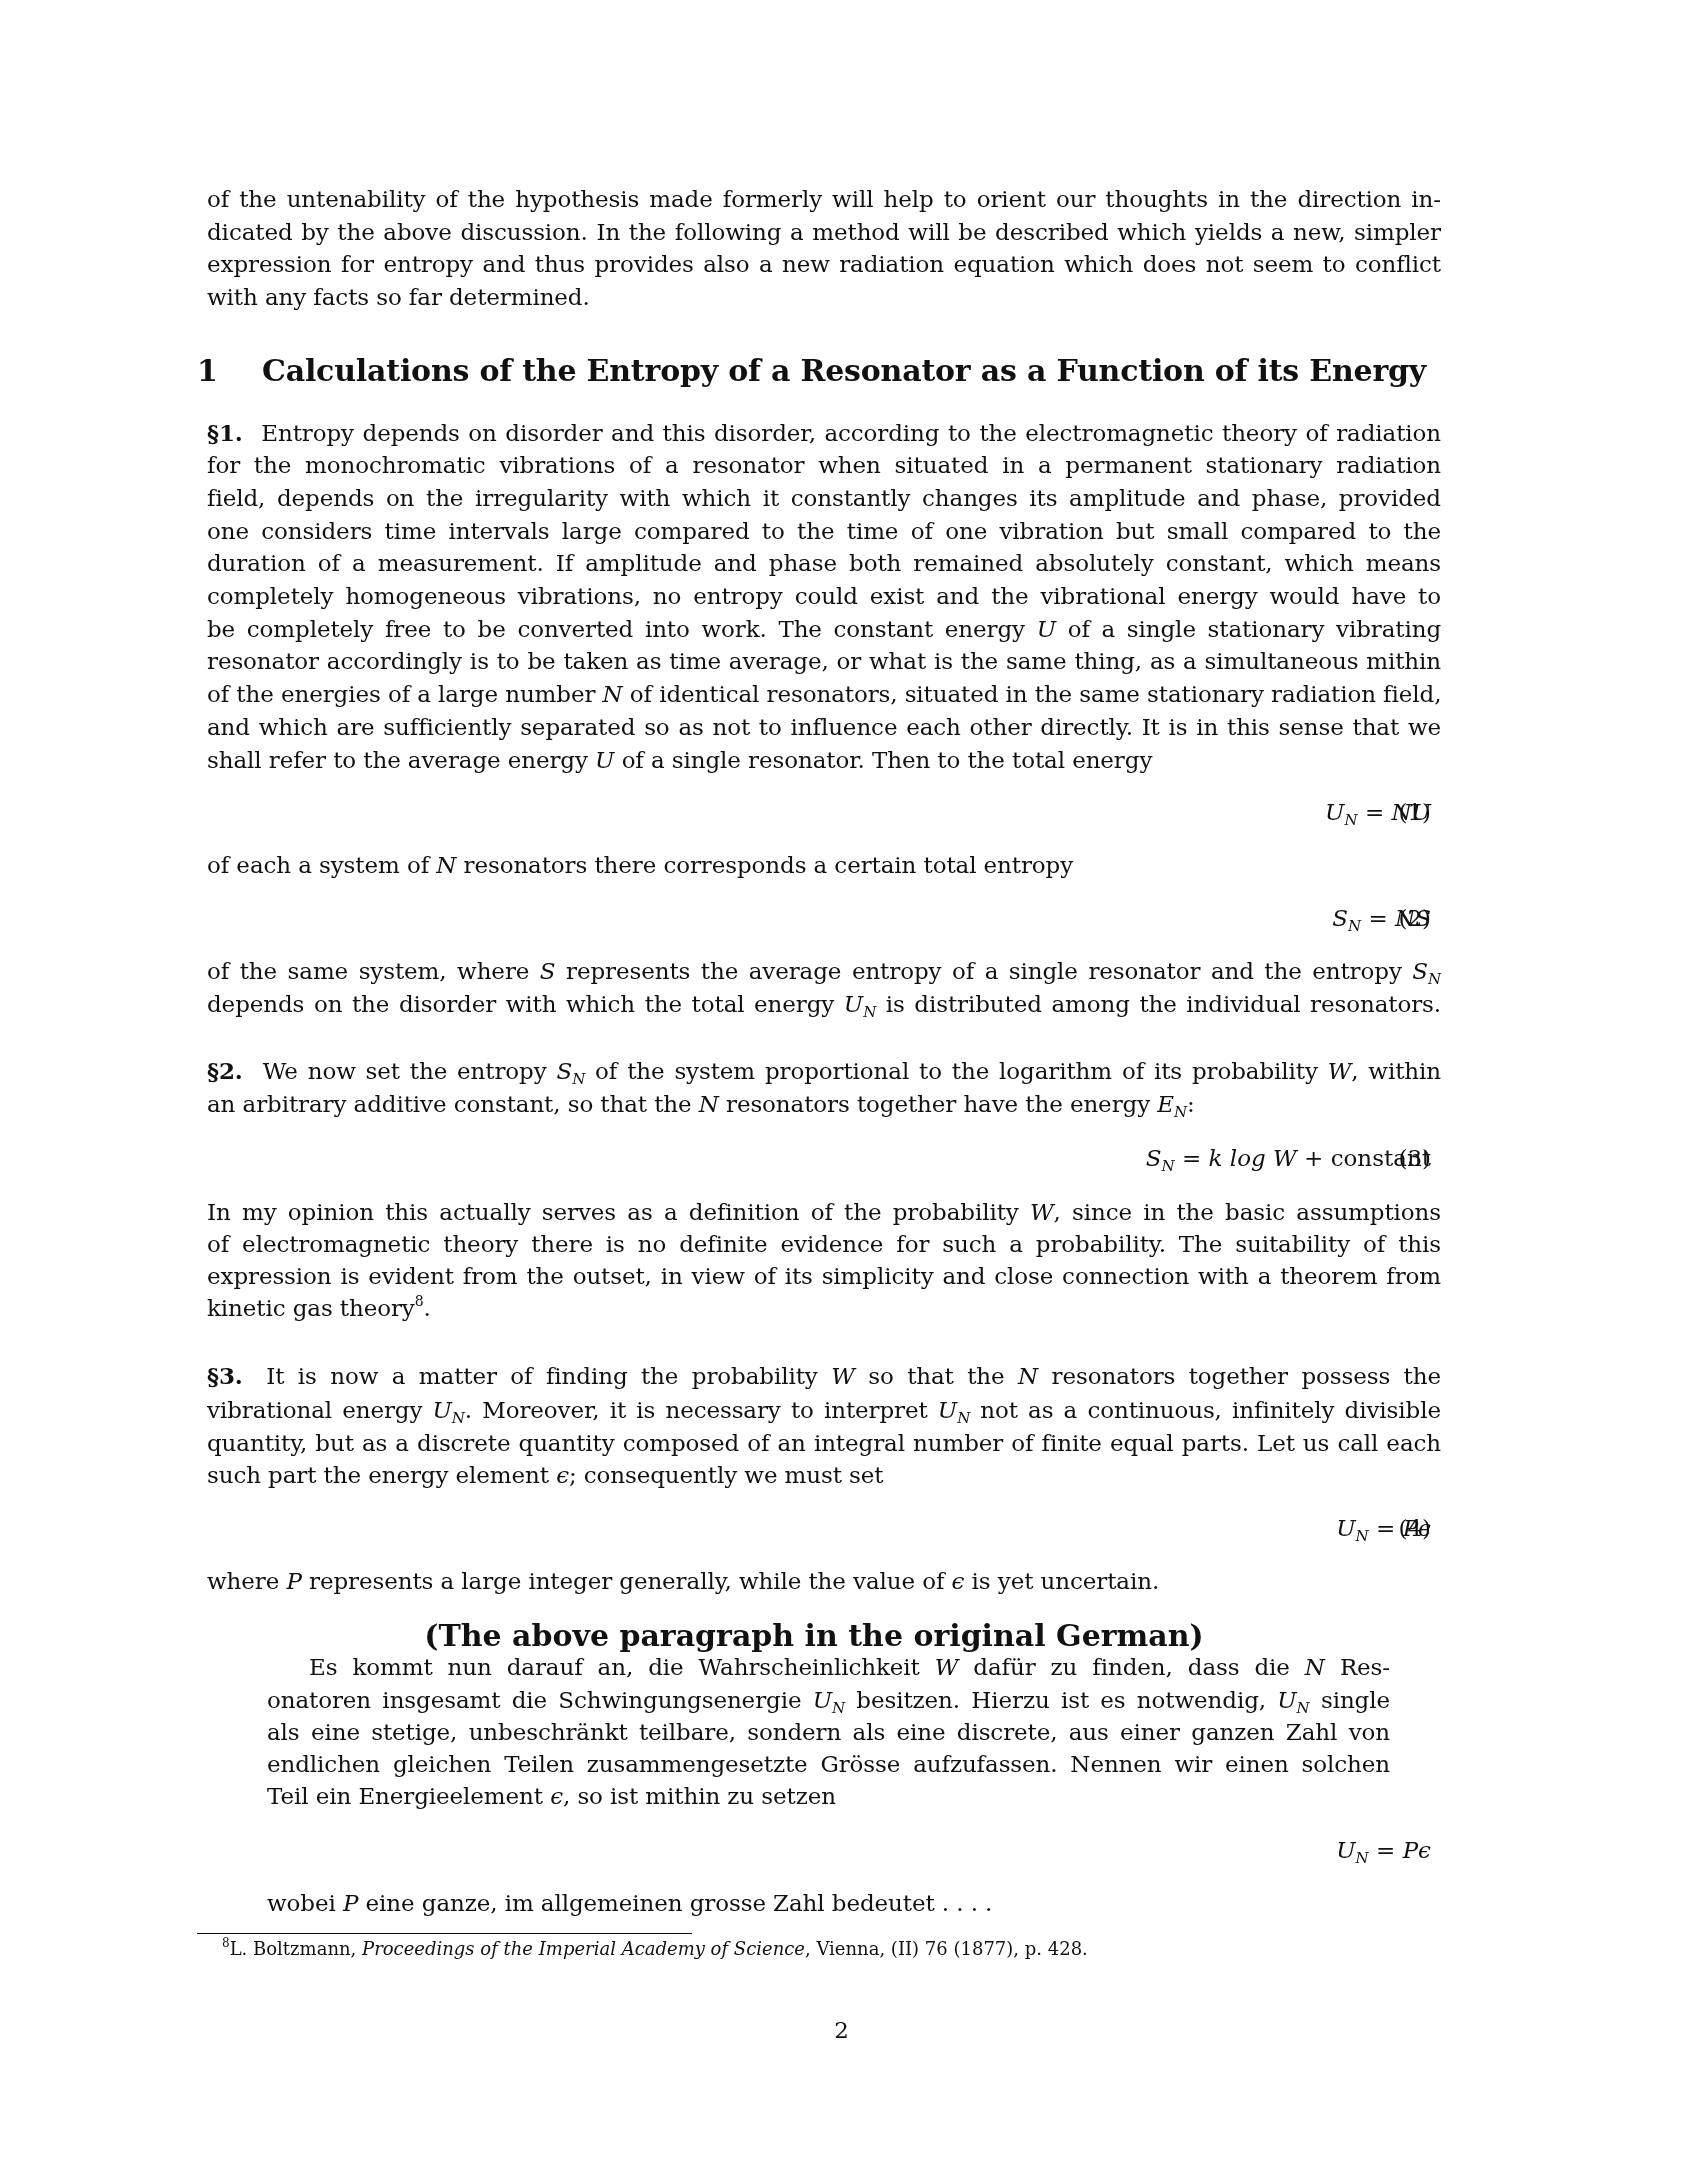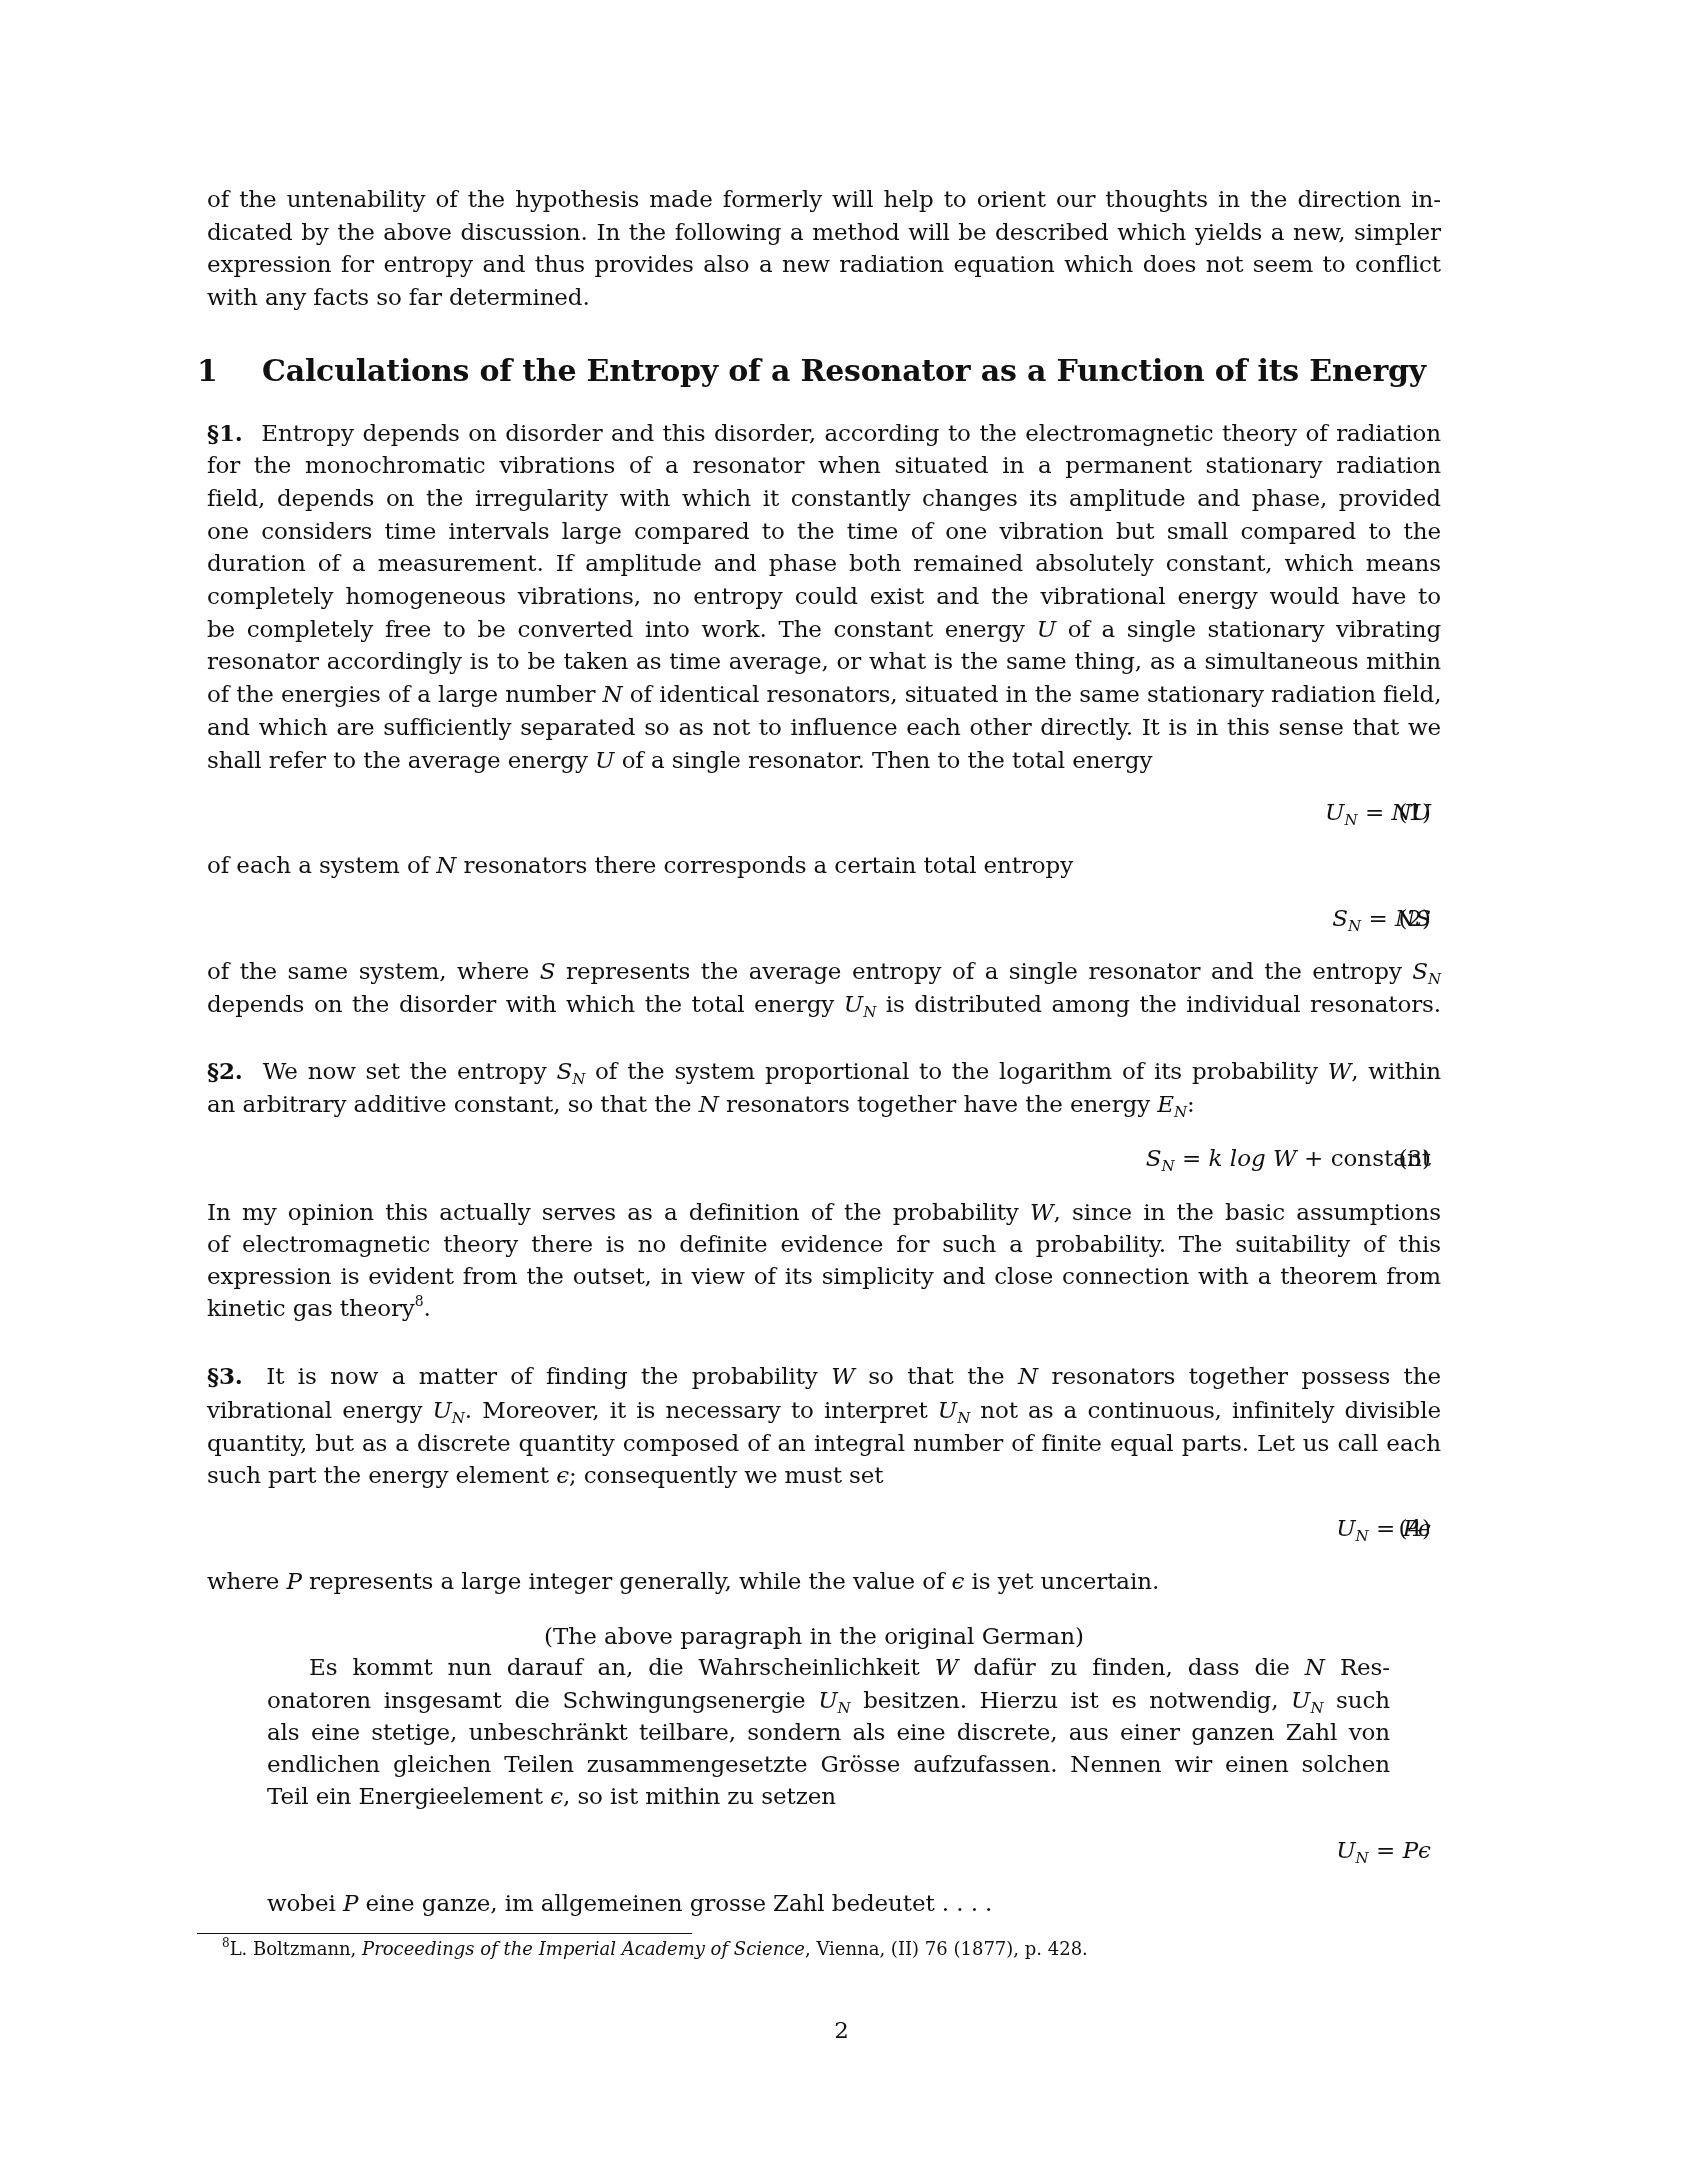--- a/index.html
+++ b/index.html
@@ -33,21 +33,21 @@
   .eq .body { position: absolute; left: 0; right: 0; text-align: right; white-space: nowrap; }
   .eq .num { position: absolute; right: 0; top: 0; }
   .gline {
     position: absolute; left: 267px; width: 1123px;
     font-size: 23px; line-height: 32px; white-space: nowrap;
     text-align: justify; text-align-last: justify; letter-spacing: -0.1px;
   }
   .gline.last { text-align-last: left; }
   .gheading {
     position: absolute; left: 197px; width: 1234px; text-align: center;
-    font-size: 23px; font-weight: normal; line-height: 32px;
+    font-size: 30px; font-weight: bold; line-height: 32px;
   }
   .rule { position: absolute; left: 197px; top: 1933px; width: 495px; height: 0; border-top: 1.5px solid #111; }
   .foot {
     position: absolute; left: 197px; top: 1936px; font-size: 18px; line-height: 26px; white-space: nowrap;
   }
   .pagenum { position: absolute; left: 0; width: 1683px; top: 2014px; text-align: center; font-size: 23px; line-height: 32px; }
 </style>
 </head>
 <body>
 
@@ -107,21 +107,21 @@
 
 <div class="eq" style="top:1512px">
   <span class="body"><i class="m">U</i><sub>N</sub><i class="m"> = Pϵ</i></span>
   <span class="num">(4)</span>
 </div>
 
 <div class="line last" style="top:1565px"><span>where</span> <i class="m">P</i> <span>represents a large integer generally, while the value of</span> <i class="m">ϵ</i> <span>is yet uncertain.</span></div>
 
 <div class="gheading" style="top:1620px">(The above paragraph in the original German)</div>
 <div class="gline" style="top:1651px; left:309px; width:1081px;"><span>Es kommt nun darauf an, die Wahrscheinlichkeit</span> <i class="m">W</i> <span>dafür zu finden, dass die</span> <i class="m">N</i> <span>Res-</span></div>
-<div class="gline" style="top:1684px"><span>onatoren insgesamt die Schwingungsenergie</span> <span><i class="m">U</i><sub>N</sub></span> <span>besitzen.  Hierzu ist es notwendig,</span> <span><i class="m">U</i><sub>N</sub></span> <span>such</span></div>
+<div class="gline" style="top:1684px"><span>onatoren insgesamt die Schwingungsenergie</span> <span><i class="m">U</i><sub>N</sub></span> <span>besitzen.  Hierzu ist es notwendig,</span> <span><i class="m">U</i><sub>N</sub></span> <span>single</span></div>
 <div class="gline" style="top:1716px">als eine stetige, unbeschränkt teilbare, sondern als eine discrete, aus einer ganzen Zahl von</div>
 <div class="gline" style="top:1748px">endlichen gleichen Teilen zusammengesetzte Grösse aufzufassen.  Nennen wir einen solchen</div>
 <div class="gline last" style="top:1780px"><span>Teil ein Energieelement</span> <span><i class="m">ϵ</i><span>, so ist mithin zu setzen</span></span></div>
 
 <div class="eq" style="top:1834px">
   <span class="body"><i class="m">U</i><sub>N</sub><i class="m"> = Pϵ</i></span>
 </div>
 
 <div class="gline last" style="top:1887px"><span>wobei</span> <i class="m">P</i> <span>eine ganze, im allgemeinen grosse Zahl bedeutet . . . .</span></div>
 

